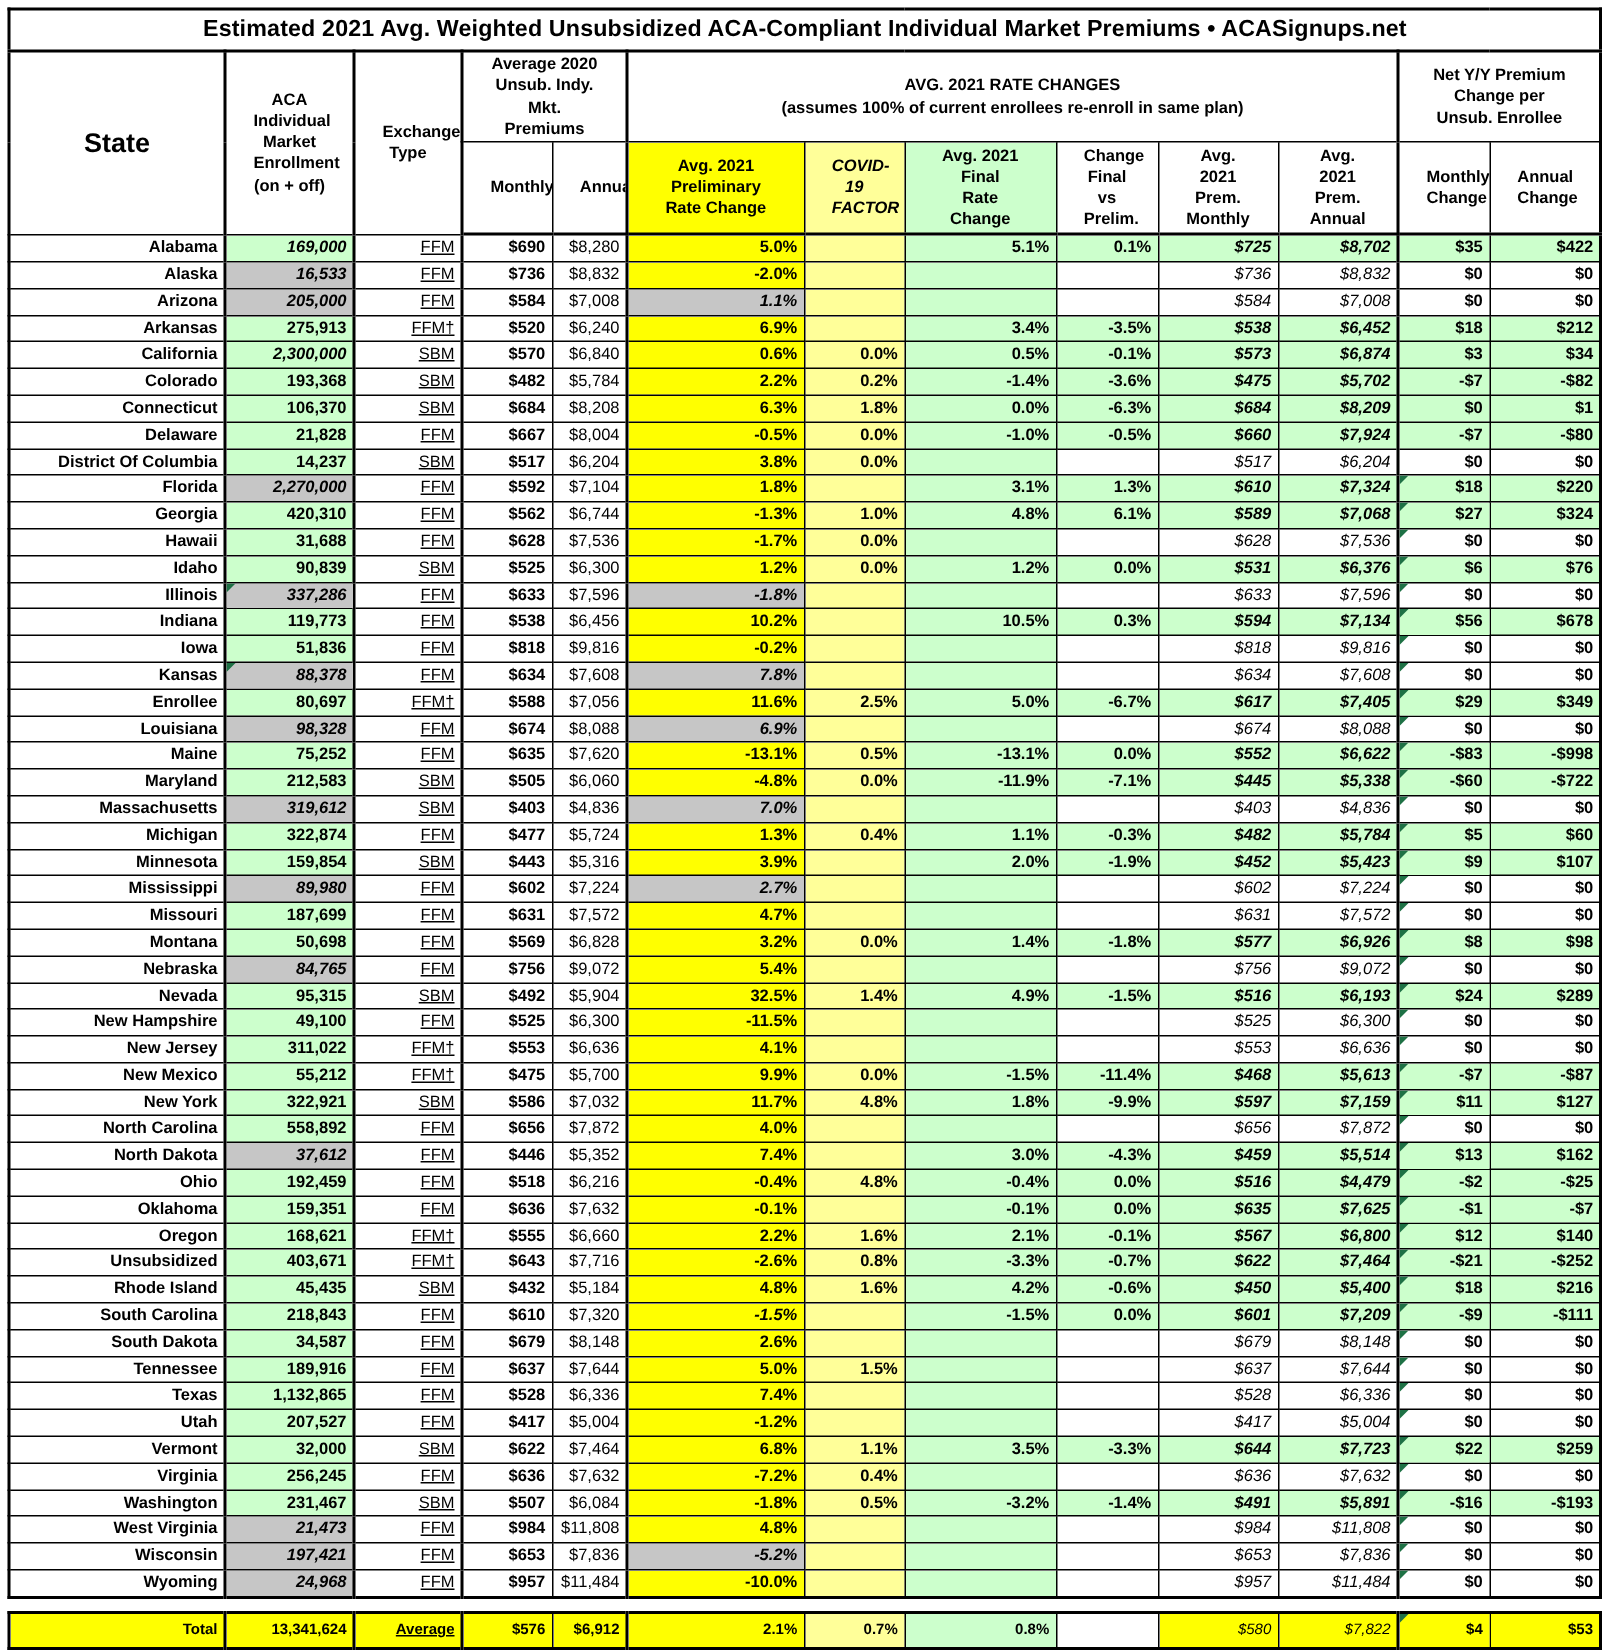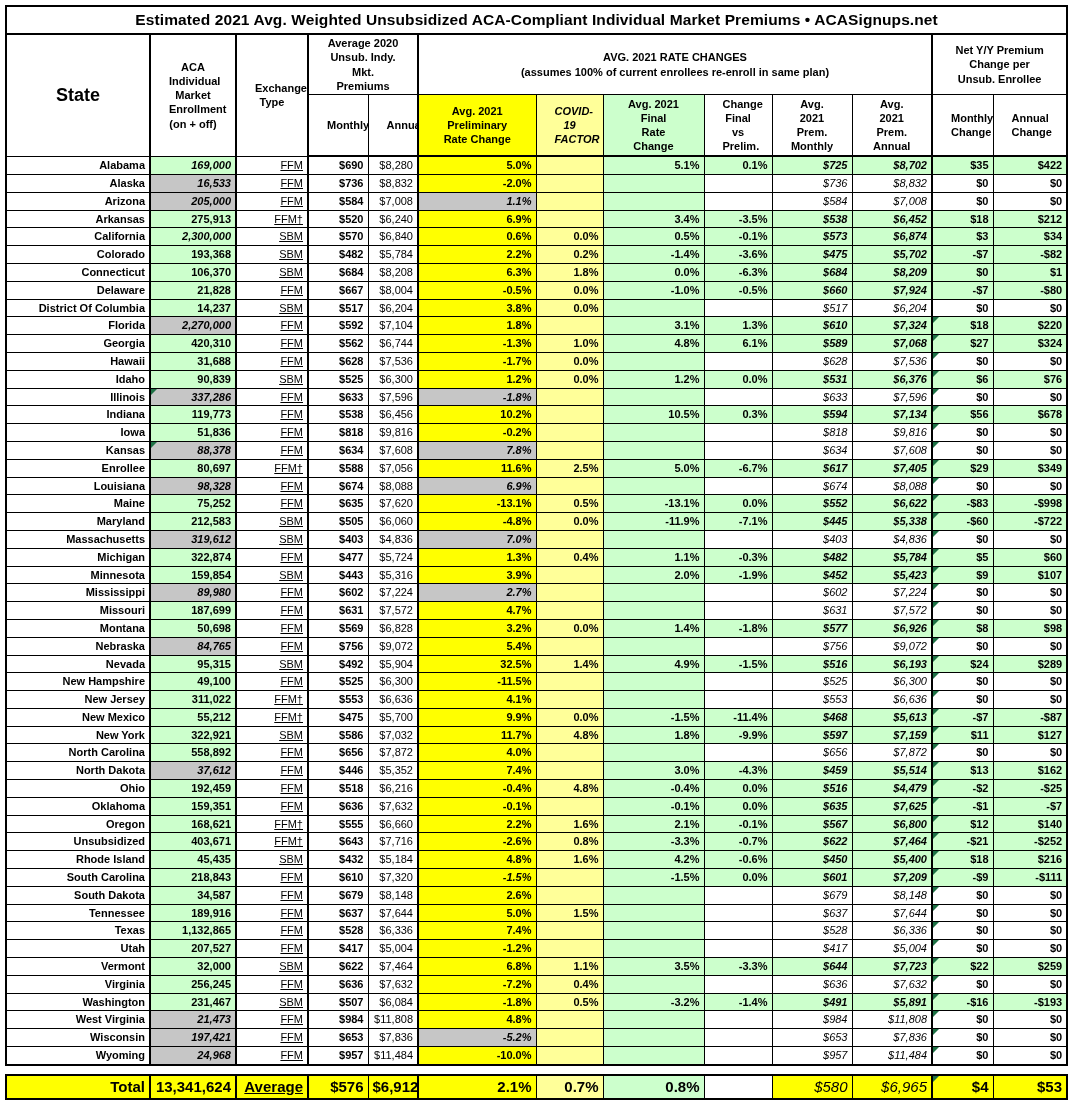--- a/index.html
+++ b/index.html
@@ -19,21 +19,21 @@
   .it{font-style:italic;}
   .b-r2{border-right-width:2px !important;}
   .bg-y{background:var(--yellow);}
   .bg-py{background:var(--paleyellow);}
   .bg-g{background:var(--green);}
   .bg-gr{background:var(--gray);}
   .flag{position:relative;}
   .flag::before{content:"";position:absolute;left:0;top:0;width:0;height:0;
     border-top:6px solid var(--flaggreen);border-right:6px solid transparent;}
   table.total-table{margin-top:8px;}
-  .total-table td{height:22px;line-height:22px;font-size:15px;margin-top:28px;}
+  .total-table td{height:22px;line-height:22px;font-size:10px;margin-top:28px;}
 </style>
 </head>
 <body>
 
 <div class="wrap">
 
   <table class="main">
     <colgroup>
       <col style="width:144px">
         <col style="width:86px">
@@ -887,20 +887,20 @@
         <td class="bg-y b-r2">Total</td>
         <td class="bg-y b-r2">13,341,624</td>
         <td class="bg-y ctr b-r2">Average</td>
         <td class="bg-y">$576</td>
         <td class="bg-y b-r2">$6,912</td>
         <td class="bg-y">2.1%</td>
         <td class="bg-py">0.7%</td>
         <td class="bg-g">0.8%</td>
         <td></td>
         <td class="bg-y it reg">$580</td>
-        <td class="bg-y it reg b-r2">$6,965</td>
+        <td class="bg-y it reg b-r2">$7,822</td>
         <td class="bg-y flag">$4</td>
         <td class="bg-y">$53</td>
       </tr>
     </tbody>
   </table>
 
 </div>
 
 </body></html>

